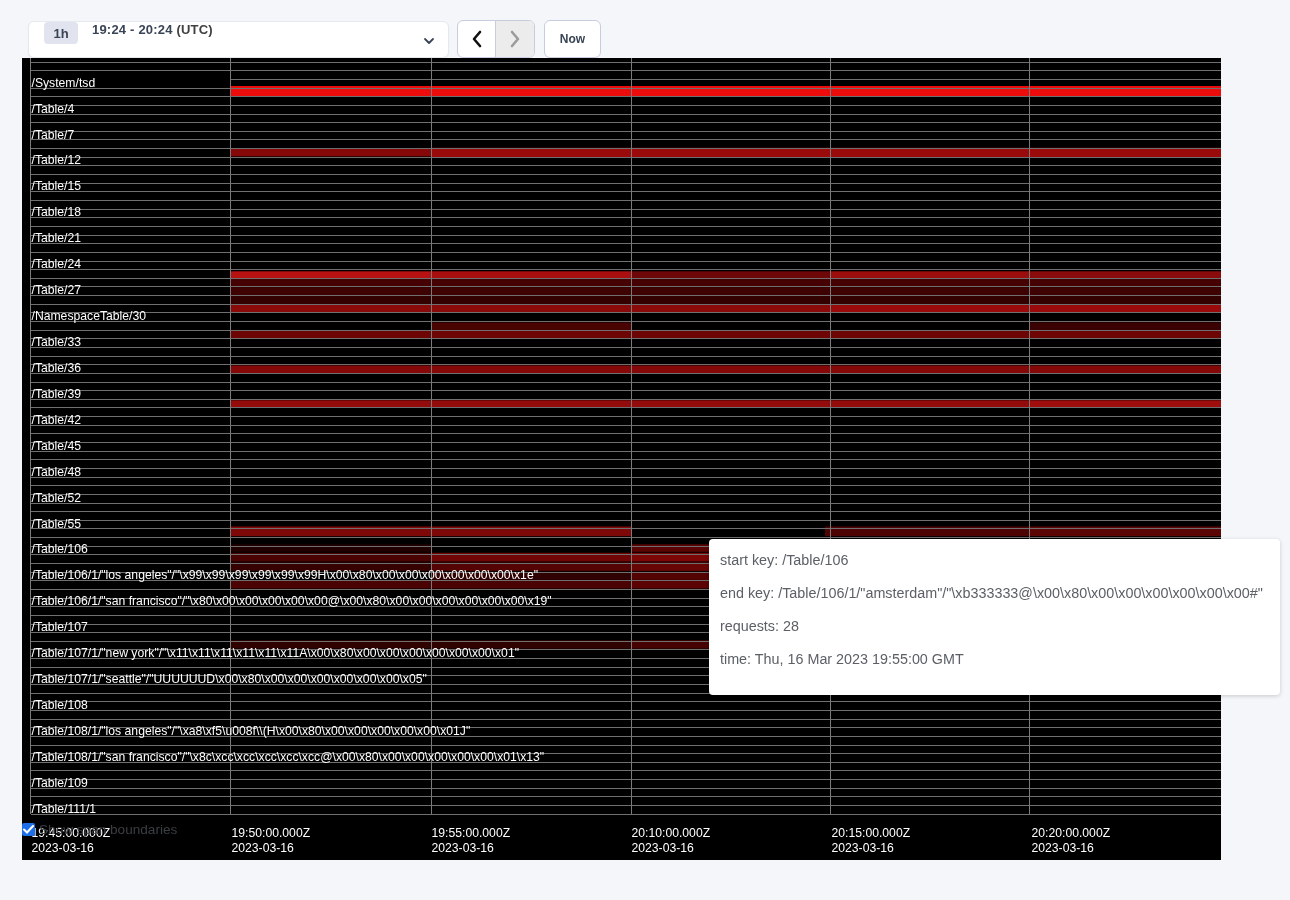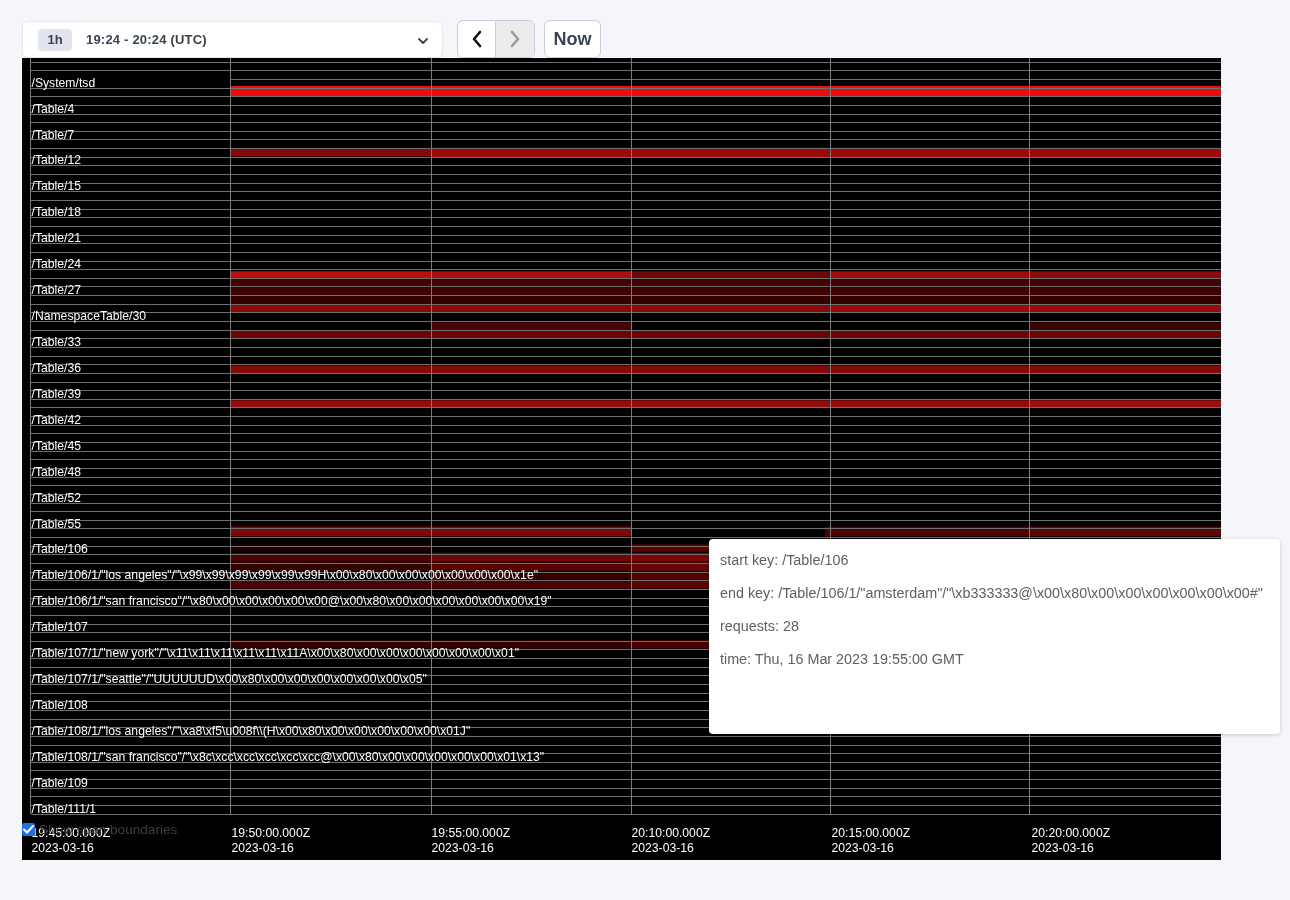--- a/index.html
+++ b/index.html
@@ -1,24 +1,24 @@
 <!DOCTYPE html>
 <html><head><meta charset="utf-8"><style>
 *{margin:0;padding:0;box-sizing:border-box}
 html,body{width:1290px;height:900px;background:#f5f6fa;font-family:"Liberation Sans",sans-serif;overflow:hidden;position:relative}
-.sel{position:absolute;left:22px;top:21px;width:421px;height:37px;background:#fff;border:1px solid #e6e8f0;border-radius:6px;box-shadow:0 1px 2px rgba(50,60,90,.06);display:flex;align-items:center}
+.sel{position:absolute;left:28px;top:21px;width:421px;height:37px;background:#fff;border:1px solid #e6e8f0;border-radius:6px;box-shadow:0 1px 2px rgba(50,60,90,.06);display:flex;align-items:flex-start}
 .badge{margin-left:15px;width:34px;height:22px;background:#e1e4ef;border-radius:4px;color:#394455;font-size:13px;font-weight:700;display:flex;align-items:center;justify-content:center}
 .trange{margin-left:14px;letter-spacing:0.2px;font-size:13px;font-weight:700;color:#394455}
 .utc{font-weight:700;color:#404040}
 .chev{position:absolute;right:13px;top:13px}
 .grp{position:absolute;left:457px;top:20px;width:78px;height:38px;border:1px solid #c7cddf;border-radius:6px;background:#fff;display:flex}
 .grp .a{width:38px;height:100%;display:flex;align-items:center;justify-content:center;border-right:1px solid #c7cddf}
 .grp .b{width:38px;height:100%;display:flex;align-items:center;justify-content:center;background:#ececec;border-radius:0 5px 5px 0}
-.now{position:absolute;left:544px;top:20px;width:57px;height:38px;border:1px solid #c7cddf;border-radius:6px;background:#fff;color:#394455;font-size:18px;font-weight:700;display:flex;align-items:center;justify-content:center}
-.tip{position:absolute;left:709px;top:539px;width:571px;height:195px;background:#fff;border-radius:4px;box-shadow:0 1px 4px rgba(0,0,0,.18);padding:4.5px 0 0 11px;color:#5c6066;font-size:14.35px;line-height:33.2px;white-space:nowrap;overflow:hidden}
+.now{position:absolute;left:544px;top:20px;width:57px;height:38px;border:1px solid #c7cddf;border-radius:6px;background:#fff;color:#394455;font-size:12px;font-weight:700;display:flex;align-items:center;justify-content:center}
+.tip{position:absolute;left:709px;top:539px;width:571px;height:156px;background:#fff;border-radius:4px;box-shadow:0 1px 4px rgba(0,0,0,.18);padding:4.5px 0 0 11px;color:#5c6066;font-size:14.35px;line-height:33.2px;white-space:nowrap;overflow:hidden}
 .cbrow{position:absolute;left:22px;top:822px;display:flex;align-items:center}
 .cb{width:13px;height:13px;background:#1d6fe8;border-radius:2px;position:relative}
 .cb svg{position:absolute;left:1px;top:2px}
 .cbl{margin-left:4px;font-size:13.6px;color:#3b3e43}
 </style></head>
 <body>
 <div class="sel">
  <div class="badge">1h</div>
  <div class="trange">19:24 - 20:24 <span class="utc">(UTC)</span></div>
  <svg class="chev" width="12" height="12" viewBox="0 0 12 12">

